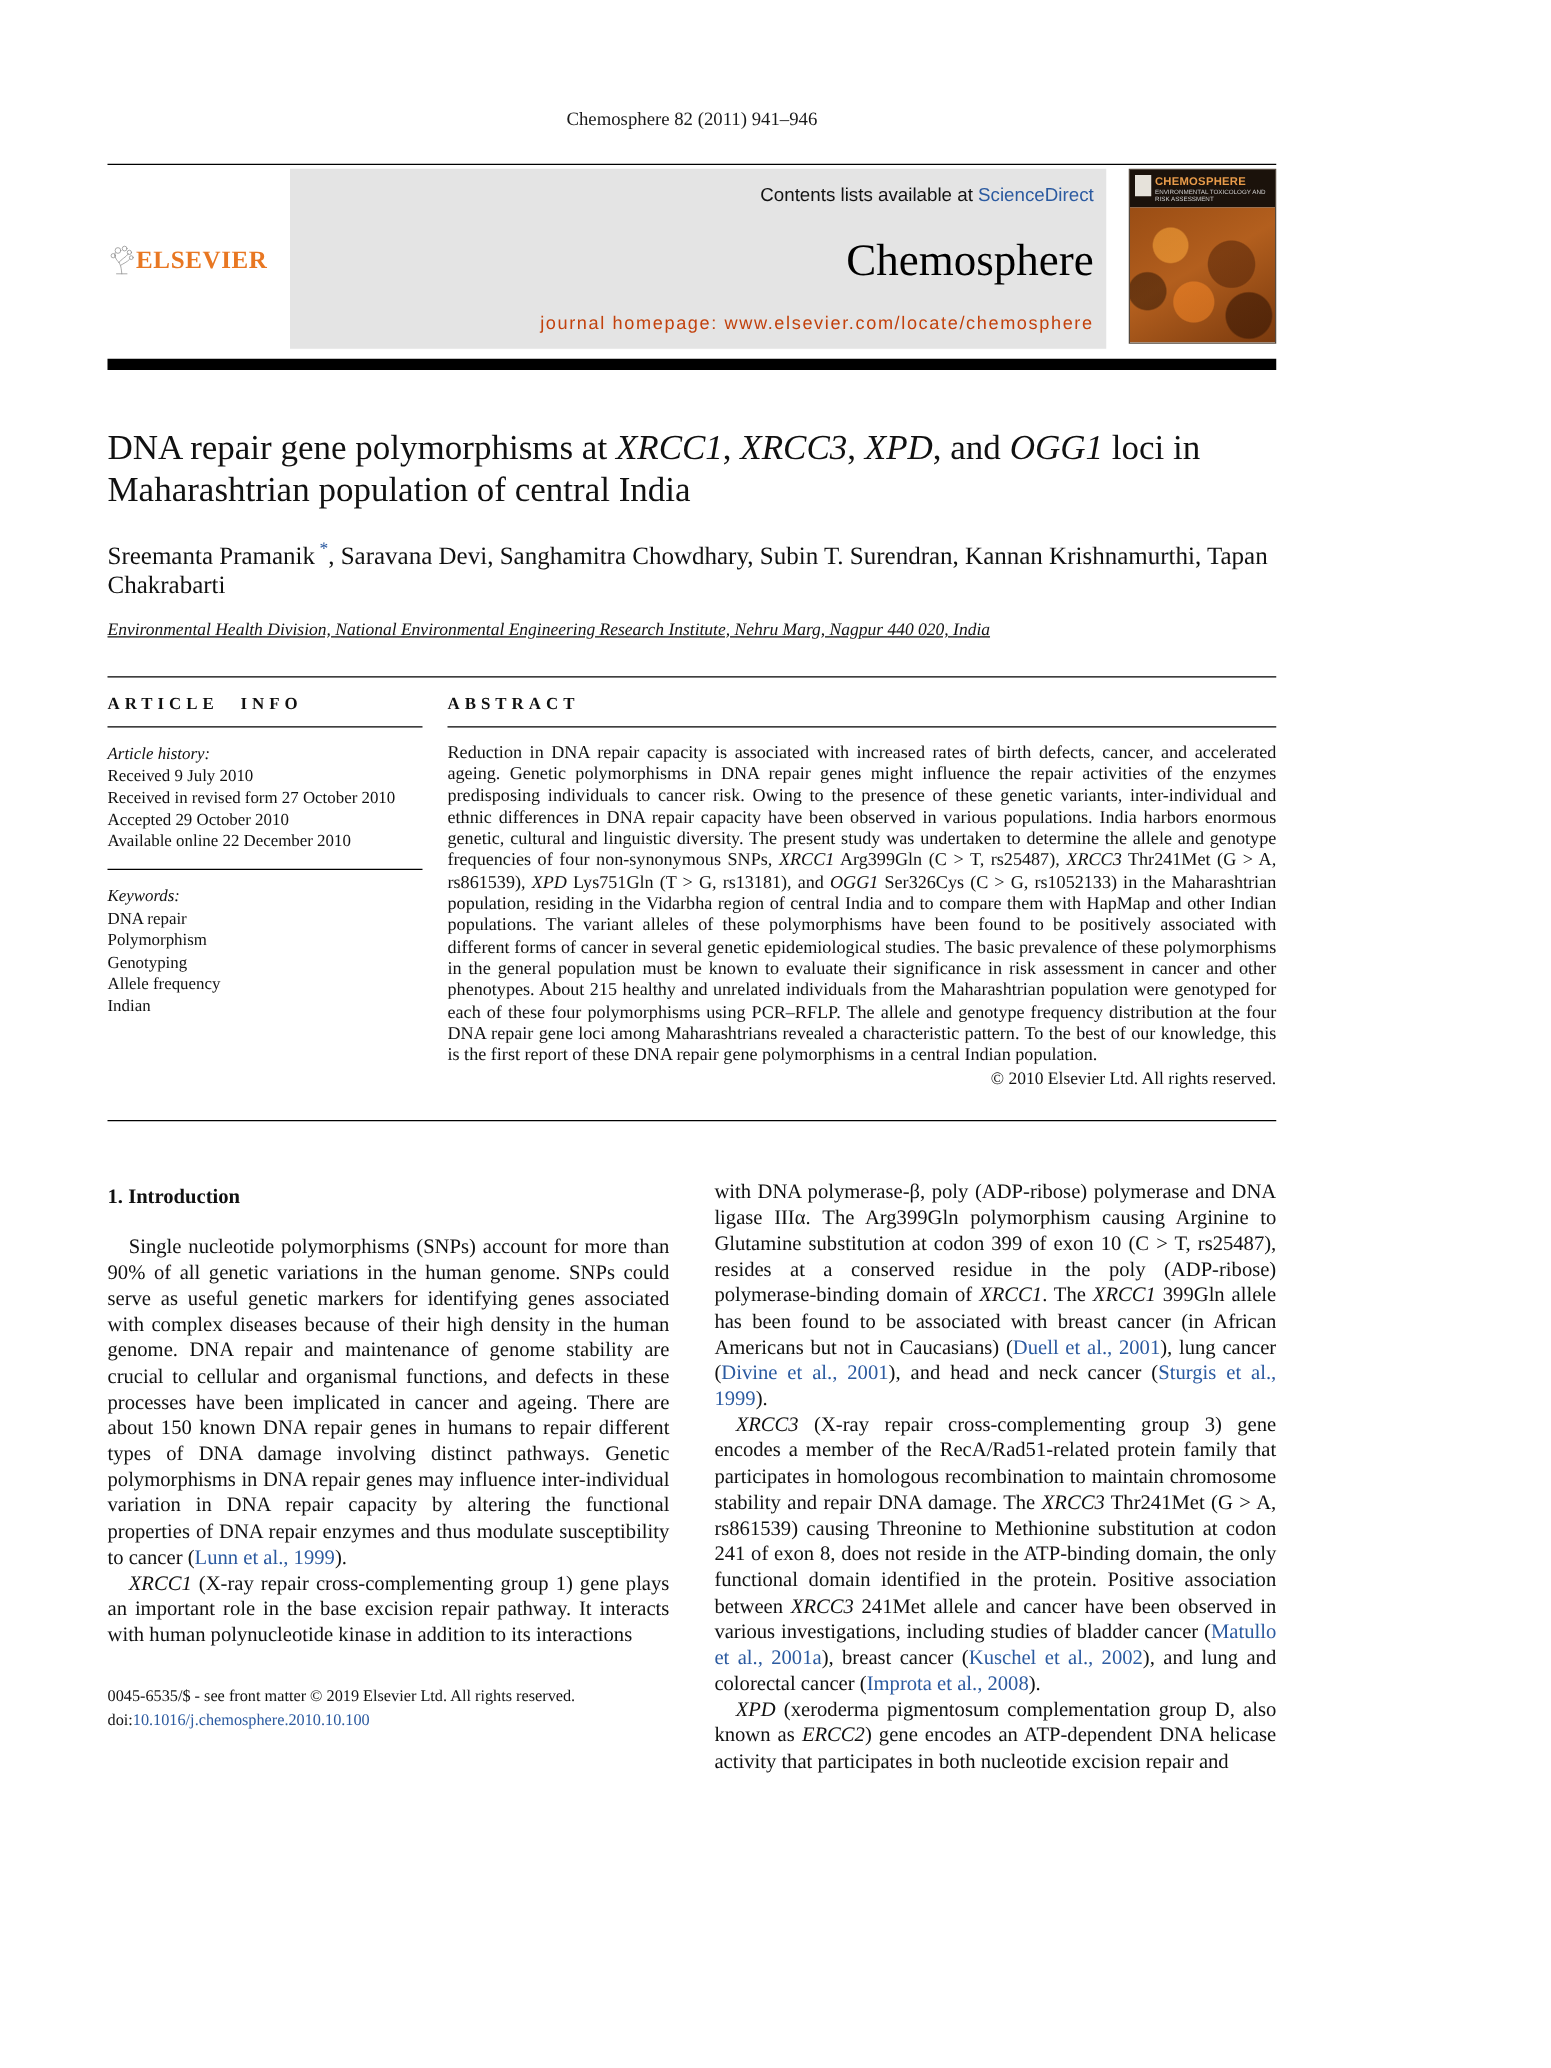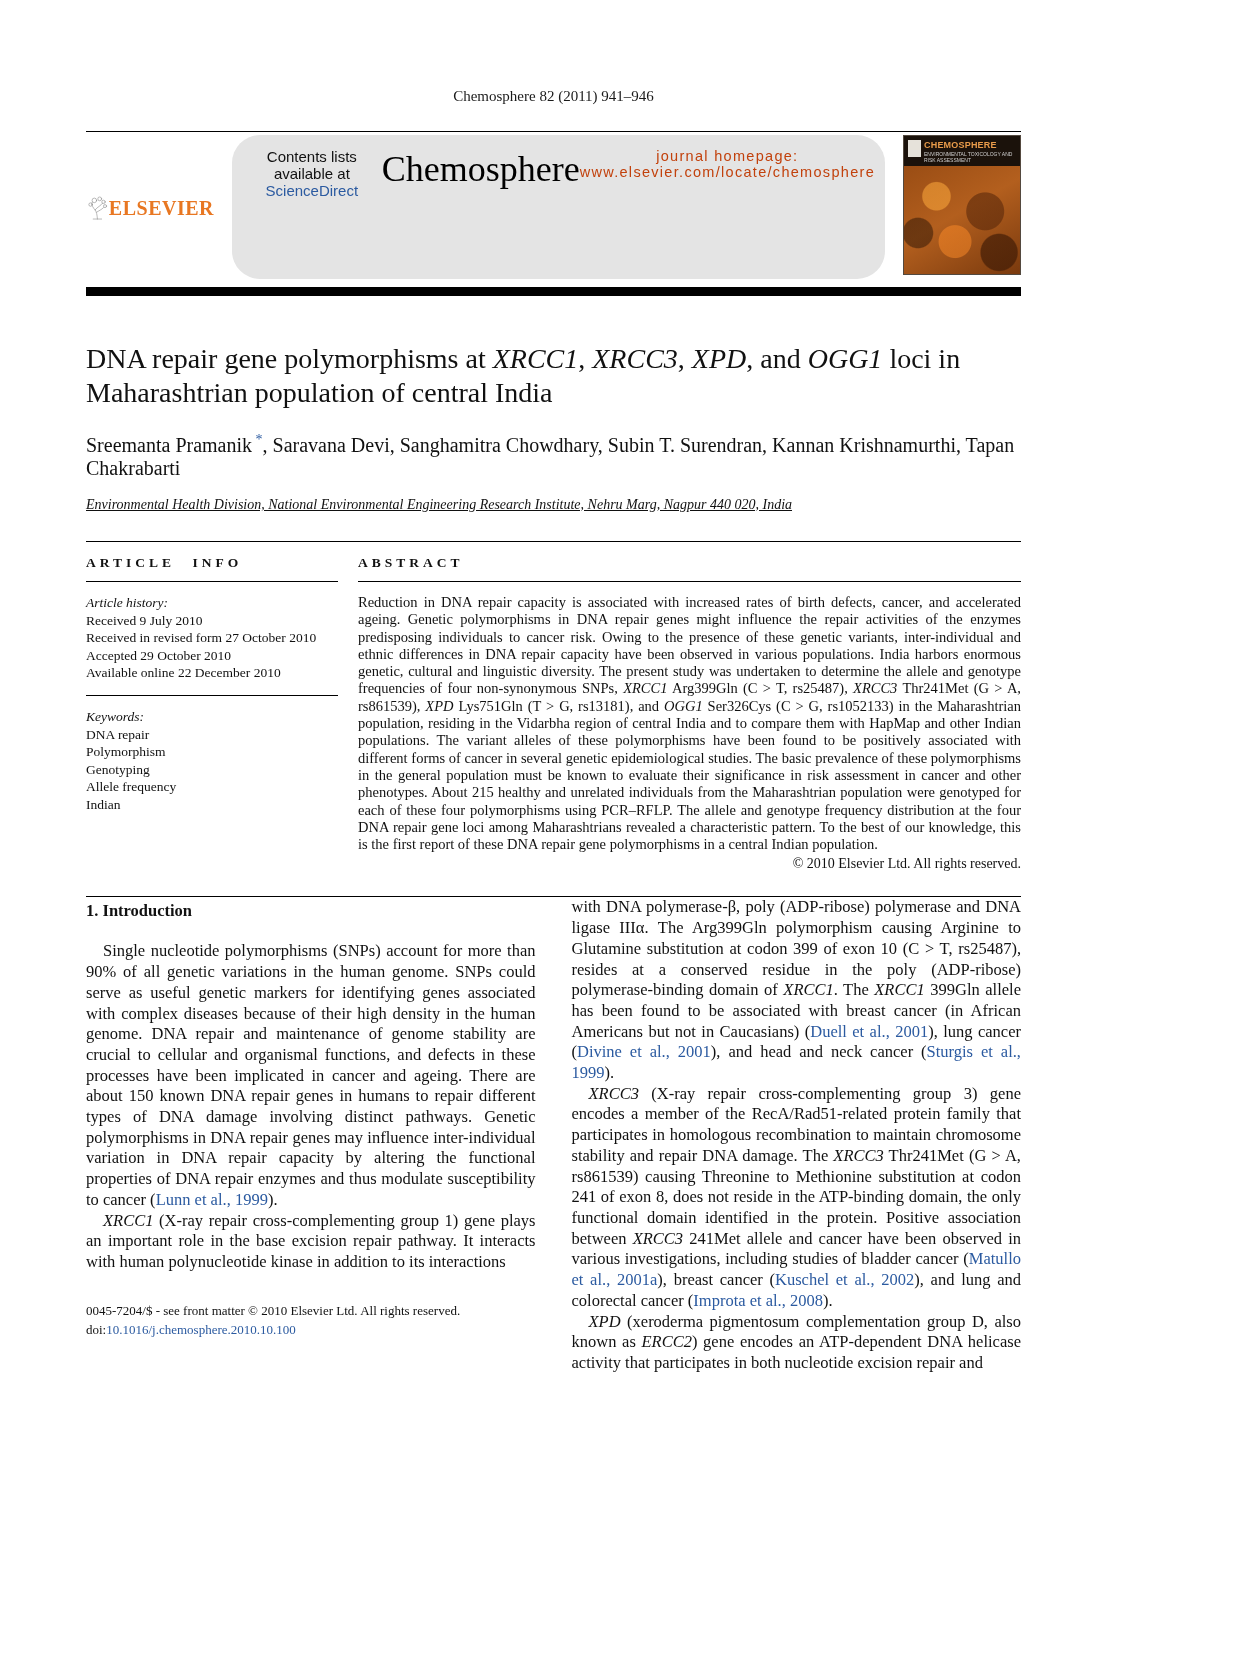--- a/index.html
+++ b/index.html
@@ -13,21 +13,21 @@
   html,body{margin:0;padding:0;background:#ffffff;}
   body{width:1241px;height:1654px;font-family:"Liberation Serif","DejaVu Serif",serif;color:#111;}
   .page{width:1107px;height:1654px;padding:88px 86px 0;overflow:hidden;}
 
   .journal-ref{text-align:center;font-size:15px;margin-bottom:26px;color:#1a1a1a;}
 
   .banner-wrap{border-top:1px solid #000;padding-top:3px;}
   .banner-row{display:flex;align-items:stretch;height:144px;}
   .publisher-box{width:128px;flex:0 0 auto;display:flex;flex-direction:row;align-items:center;padding-top:2px;}
   .publisher-name{color:var(--elsevier-orange);font-weight:bold;font-size:20px;letter-spacing:.5px;margin-top:1px;}
-  .banner-center{flex:1;background:var(--banner-bg);margin:0 18px;text-align:center;padding:13px 10px 12px;display:flex;flex-direction:row;justify-content:space-between;border-radius:28px;}
+  .banner-center{flex:1;background:var(--banner-bg);margin:0 18px;text-align:right;padding:13px 10px 12px;display:flex;flex-direction:column;justify-content:space-between;}
   .contents-line{font-family:"Liberation Sans","DejaVu Sans",sans-serif;font-size:15px;color:#111;}
   .banner-title{font-size:36px;color:#000;}
   .homepage-line{font-family:Liberation Sans, sans-serif;font-size:14.5px;letter-spacing:1.3px;color:#c2410c;}
   .cover{width:118px;height:140px;flex:0 0 auto;border:1px solid #4a3categories;border:1px solid #53493f;display:flex;flex-direction:column;overflow:hidden;}
   .cover-band{background:var(--cover-dark);padding:4px 4px 3px;display:flex;gap:3px;align-items:flex-start;}
   .cover-logo{width:13px;height:17px;background:#e6e2da;flex:0 0 auto;}
   .cover-band-text{flex:1;text-align:left;}
   .cover-title{color:#e89b4a;font-family:"Liberation Sans","DejaVu Sans",sans-serif;font-weight:bold;font-size:9px;letter-spacing:.2px;line-height:10px;}
   .cover-subtitle{color:#cfcfcf;font-family:"Liberation Sans","DejaVu Sans",sans-serif;font-size:5px;line-height:6px;margin-top:1px;}
   .cover-art{flex:1;background:
@@ -47,21 +47,21 @@
   .meta{margin-top:28px;border-top:1px solid #000;border-bottom:1px solid #000;display:flex;gap:20px;padding-bottom:24px;}
   .meta-left{width:252px;flex:0 0 auto;}
   .meta-right{flex:1;}
   .meta-heading{font-size:13.5px;font-weight:bold;letter-spacing:4px;word-spacing:10px;padding:13px 0 10px;border-bottom:1px solid #000;margin-bottom:12px;}
   .history-block{border-bottom:1px solid #000;padding-bottom:13px;margin-bottom:12px;font-size:13.5px;line-height:17.6px;}
   .keywords-block{font-size:13.5px;line-height:17.6px;}
   .label-italic{font-style:italic;}
   .abstract-text{font-size:14.5px;line-height:17.3px;text-align:justify;margin:0;}
   .copyright{text-align:right;font-size:14px;margin-top:3px;}
 
-  .body-cols{display:flex;gap:36px;justify-content:space-between;}
+  .body-cols{display:flex;gap:36px;margin-top:46px;justify-content:space-between;}
   .col{flex:1;min-width:0;}
   h2{font-size:16.5px;font-weight:bold;margin:4px 0 20px;}
   .para{font-size:16.5px;line-height:20.7px;text-align:justify;margin:0;}
   .para.indent{text-indent:17px;}
 
   .footnote{margin-top:36px;}
   .fn-rule{width:178px;border-top:1px solid #000;margin-bottom:9px;}
   .fn-line{font-size:13px;line-height:17.6px;margin:0;text-align:justify;}
   .fn-line.indent-sm{text-indent:9px;}
   .fn-line.indent-md{text-indent:15px;}
@@ -152,21 +152,21 @@
   </div>
 
   <div class="body-cols">
     <div class="col">
       <h2>1. Introduction</h2>
       <p class="para indent"><span>Single nucleotide polymorphisms (SNPs) account for more than 90% of all genetic variations in the human genome. SNPs could serve as useful genetic markers for identifying genes associated with complex diseases because of their high density in the human genome. DNA repair and maintenance of genome stability are crucial to cellular and organismal functions, and defects in these processes have been implicated in cancer and ageing. There are about 150 known DNA repair genes in humans to repair different types of DNA damage involving distinct pathways. Genetic polymorphisms in DNA repair genes may influence inter-individual variation in DNA repair capacity by altering the functional properties of DNA repair enzymes and thus modulate susceptibility to cancer (</span><span class="run-a">Lunn et al., 1999</span><span>).</span></p>
       <p class="para indent"><span class="run-i">XRCC1</span><span> (X-ray repair cross-complementing group 1) gene plays an important role in the base excision repair pathway. It interacts with human polynucleotide kinase in addition to its interactions</span></p>
 
 
       <div class="bottom-matter">
-        <div>0045-7204/$ - see front matter © 2010 Elsevier Ltd. All rights reserved.</div>
+        <div>0045-6535/$ - see front matter © 2019 Elsevier Ltd. All rights reserved.</div>
         <div><span>doi:</span><span class="run-a">10.1016/j.chemosphere.2010.10.100</span></div>
       </div>
     </div>
 
     <div class="col">
       <p class="para"><span>with DNA polymerase-β, poly (ADP-ribose) polymerase and DNA ligase IIIα. The Arg399Gln polymorphism causing Arginine to Glutamine substitution at codon 399 of exon 10 (C &gt; T, rs25487), resides at a conserved residue in the poly (ADP-ribose) polymerase-binding domain of </span><span class="run-i">XRCC1</span><span>. The </span><span class="run-i">XRCC1</span><span> 399Gln allele has been found to be associated with breast cancer (in African Americans but not in Caucasians) (</span><span class="run-a">Duell et al., 2001</span><span>), lung cancer (</span><span class="run-a">Divine et al., 2001</span><span>), and head and neck cancer (</span><span class="run-a">Sturgis et al., 1999</span><span>).</span></p>
       <p class="para indent"><span class="run-i">XRCC3</span><span> (X-ray repair cross-complementing group 3) gene encodes a member of the RecA/Rad51-related protein family that participates in homologous recombination to maintain chromosome stability and repair DNA damage. The </span><span class="run-i">XRCC3</span><span> Thr241Met (G &gt; A, rs861539) causing Threonine to Methionine substitution at codon 241 of exon 8, does not reside in the ATP-binding domain, the only functional domain identified in the protein. Positive association between </span><span class="run-i">XRCC3</span><span> 241Met allele and cancer have been observed in various investigations, including studies of bladder cancer (</span><span class="run-a">Matullo et al., 2001a</span><span>), breast cancer (</span><span class="run-a">Kuschel et al., 2002</span><span>), and lung and colorectal cancer (</span><span class="run-a">Improta et al., 2008</span><span>).</span></p>
       <p class="para indent"><span class="run-i">XPD</span><span> (xeroderma pigmentosum complementation group D, also known as </span><span class="run-i">ERCC2</span><span>) gene encodes an ATP-dependent DNA helicase activity that participates in both nucleotide excision repair and</span></p>
     </div>
   </div>

